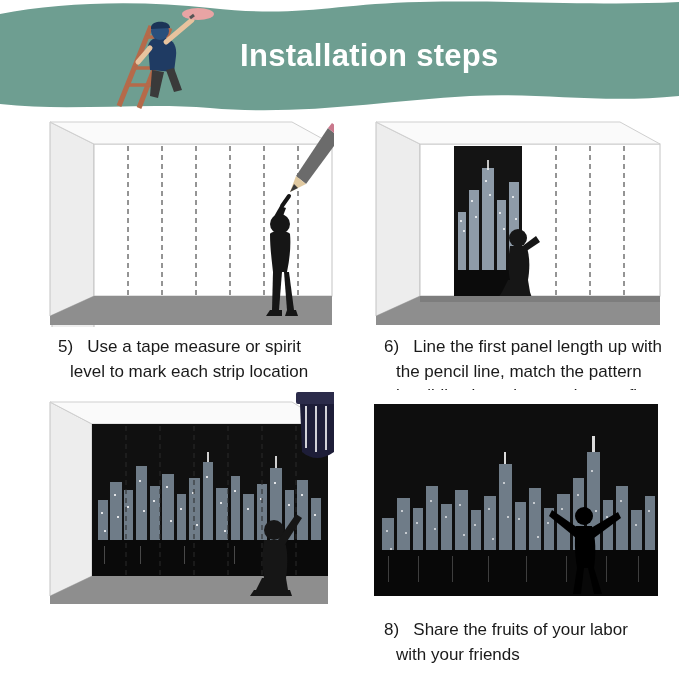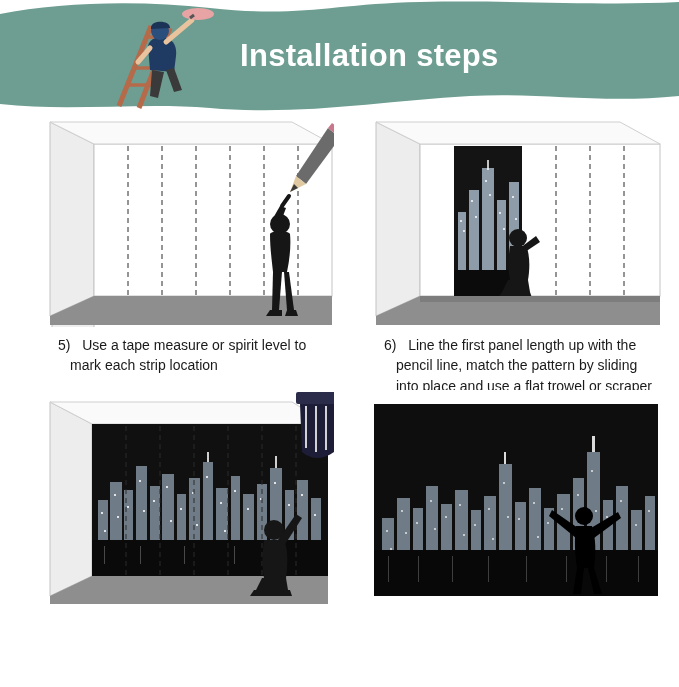--- a/index.html
+++ b/index.html
@@ -39,21 +39,21 @@
   
   .step {
     position: absolute;
   }
   .step-img {
     position: relative;
     overflow: hidden;
     background: #ffffff;
   }
   .caption {
-    font-size: 14px;
+    font-size: 17px;
     color: #1a1a1a;
     line-height: 1.45;
     margin-top: 8px;
     padding-left: 12px;
     text-indent: -12px;
     margin-left: 14px;
   }
 
   
   .room {
@@ -384,13 +384,18 @@
       <g fill="#000000">
         <circle cx="214" cy="126" r="9"></circle>
         <path d="M206,136 C204,150 205,166 207,178 L224,178 C226,164 226,148 222,136 Z"></path>
         <path d="M208,138 L182,120 L179,126 L206,148 Z"></path>
         <path d="M221,138 L248,122 L251,128 L224,148 Z"></path>
         <path d="M207,178 L203,204 L211,204 L214,178 Z"></path>
         <path d="M218,178 L224,204 L232,204 L224,178 Z"></path>
       </g>
     </svg>
   </div>
+  <div class="caption">
+    <span>8)</span>
+    <span>&nbsp;</span>
+    <span>Share the fruits of your labor with your friends</span>
+  </div>
 </div>
 
 </body></html>

